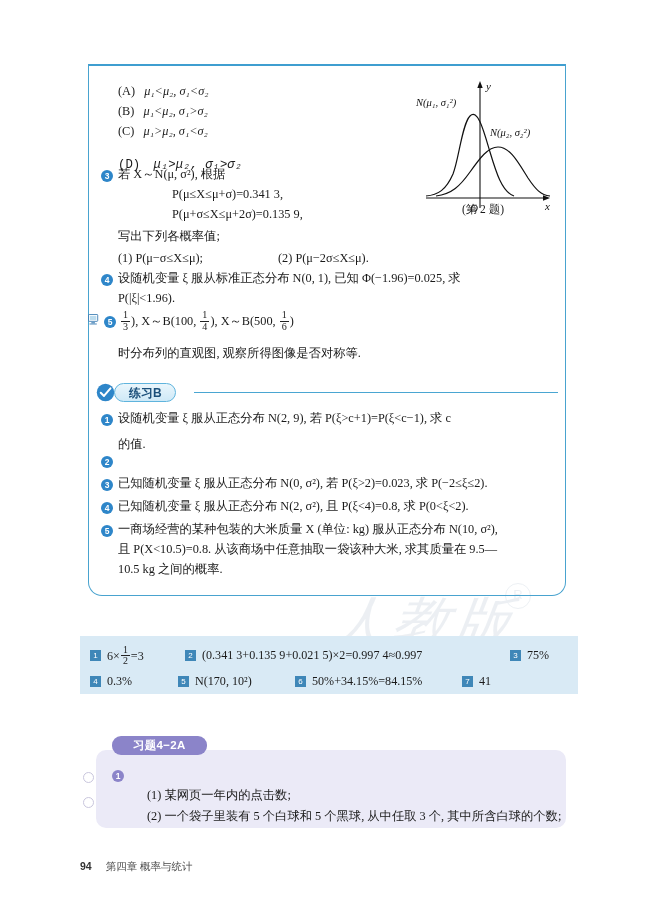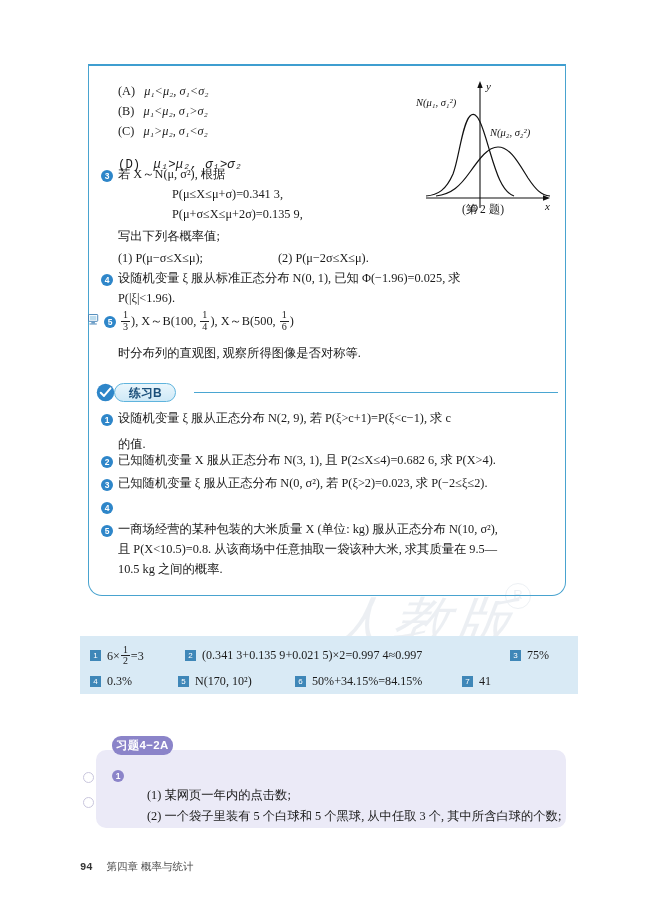--- a/index.html
+++ b/index.html
@@ -186,21 +186,21 @@
     width: 470px;
     height: 78px;
     background: #ebeaf7;
     border-radius: 10px;
   }
   .xt-pill {
     position: absolute;
     left: 112px;
     top: 736px;
     height: 19px;
-    padding: 0 4px;
+    padding: 0 21px;
     border-radius: 9px;
     background: #8b84c9;
     color: #ffffff;
     font-size: 11.5px;
     line-height: 19px;
     font-family: "Liberation Sans", sans-serif;
     font-weight: bold;
     letter-spacing: 0.3px;
   }
   .hole {
@@ -228,21 +228,21 @@
   
   .footer {
     position: absolute;
     left: 80px;
     top: 860px;
     font-size: 10.5px;
     color: #4a4a4a;
     font-family: "Liberation Sans", sans-serif;
     white-space: nowrap;
   }
-  .footer .pg { font-weight: bold; color: #333; font-family: Liberation Mono, monospace; }
+  .footer .pg { font-weight: bold; color: #333; }
   .footer .ch { margin-left: 14px; }
 
   
   .figure {
     position: absolute;
     left: 408px;
     top: 74px;
     width: 150px;
     height: 150px;
   }
@@ -348,26 +348,26 @@
     </svg>
     <div class="sec-pill">练习B</div>
     <div class="sec-rule"></div>
   </div>
 
   <div class="bullet" style="left:101px; top:414px;">1</div>
   <div class="row" style="left:118px; top:410px;">设随机变量 ξ 服从正态分布 N(2, 9), 若 P(ξ&gt;c+1)=P(ξ&lt;c−1), 求 c</div>
   <div class="row" style="left:118px; top:420px;margin-top:16px;">的值.</div>
 
   <div class="bullet" style="left:101px; top:456px;">2</div>
-  <div class="row" style="left:118px; top:452px;">已知随机变量 X 服从正态分布 N(3, 1), 且 P(2≤X≤4)=0.682 6, 求 P(X&gt;4).</div>
 
   <div class="bullet" style="left:101px; top:479px;">3</div>
   <div class="row" style="left:118px; top:475px;">已知随机变量 ξ 服从正态分布 N(0, σ²), 若 P(ξ&gt;2)=0.023, 求 P(−2≤ξ≤2).</div>
 
   <div class="bullet" style="left:101px; top:502px;">4</div>
+  <div class="row" style="left:118px; top:498px;">已知随机变量 ξ 服从正态分布 N(2, σ²), 且 P(ξ&lt;4)=0.8, 求 P(0&lt;ξ&lt;2).</div>
 
   <div class="bullet" style="left:101px; top:525px;">5</div>
   <div class="row" style="left:118px; top:521px;text-align:right;">一商场经营的某种包装的大米质量 X (单位: kg) 服从正态分布 N(10, σ²),</div>
   <div class="row" style="left:118px; top:541px;">且 P(X&lt;10.5)=0.8. 从该商场中任意抽取一袋该种大米, 求其质量在 9.5—</div>
   <div class="row" style="left:118px; top:561px;">10.5 kg 之间的概率.</div>
 
   <div class="ans-band"></div>
 
   <div class="ans-badge" style="left:90px; top:650px;">1</div>
   <div class="ans" style="left:107px; top:645px;">

